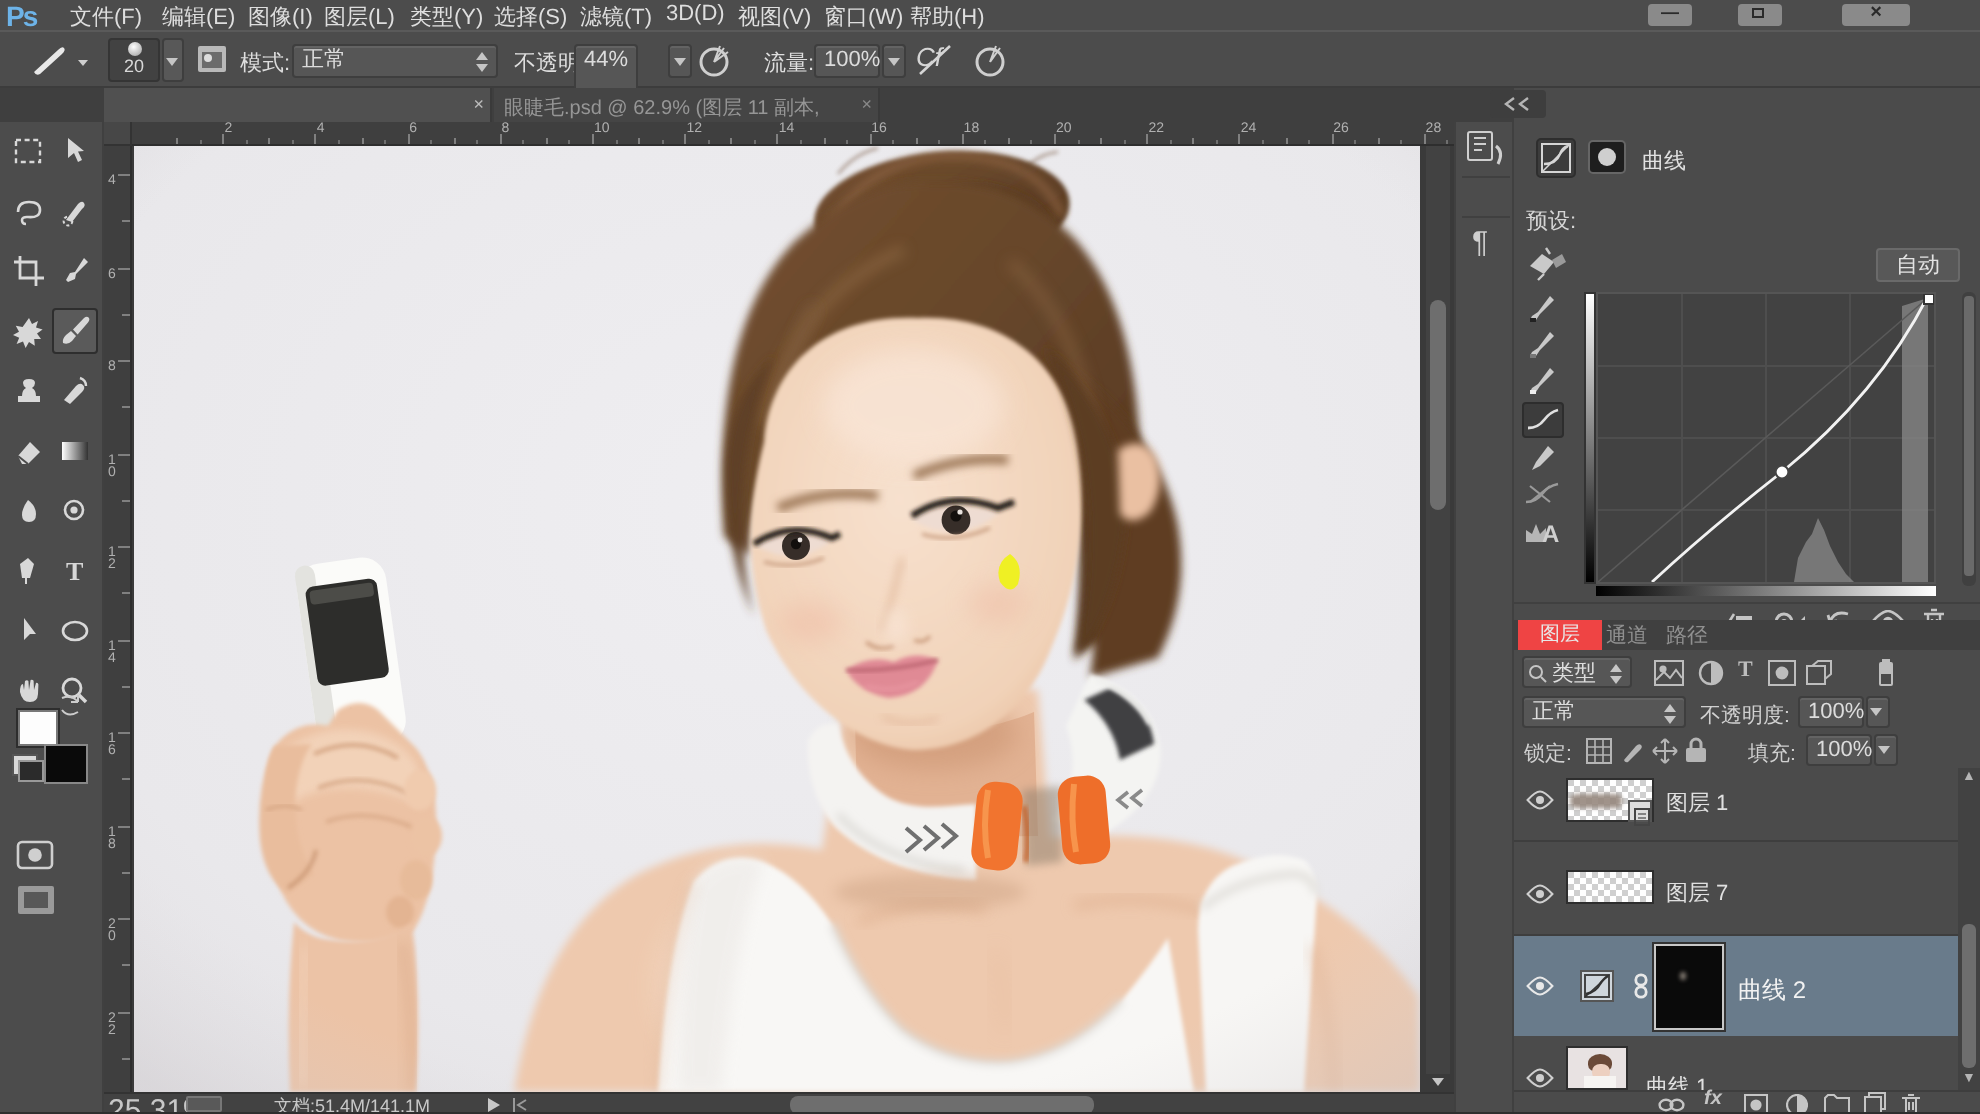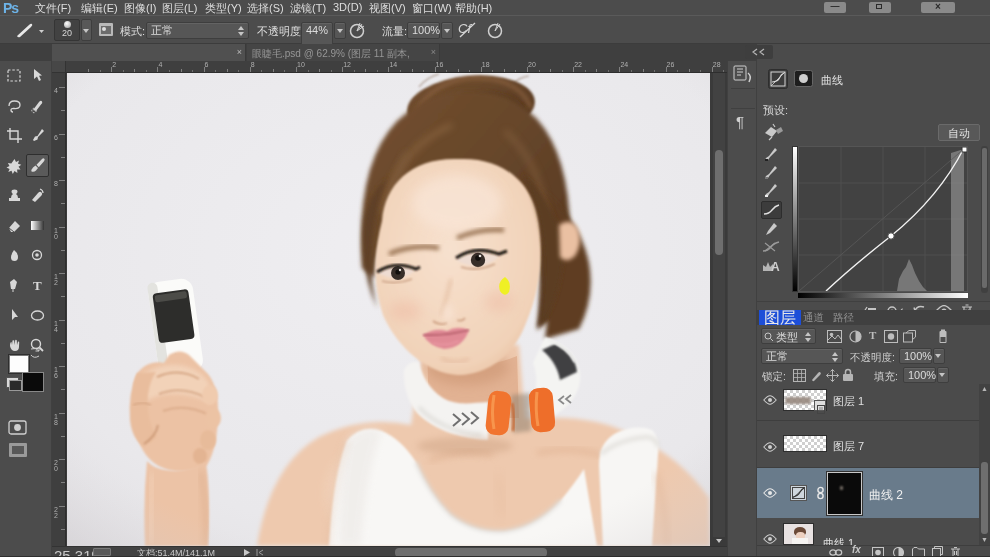--- a/index.html
+++ b/index.html
@@ -47,21 +47,21 @@
       <span class="td" style="position:absolute;left:1px;top:9px"></span>
     </div>
   <svg class="ab" style="left:98px;top:5px" width="16" height="17" viewBox="0 0 16 17">
     <rect x="1" y="2" width="14" height="13" rx="1" fill="#b9b9b9"></rect>
     <rect x="3" y="5" width="10" height="8" fill="#6c6c6c"></rect>
     <circle cx="6" cy="8" r="2" fill="#ddd"></circle>
   </svg>
   <span class="ab txt" style="left:120px;top:8px">模式:</span>
   <div class="ab dd" style="left:146px;top:6px;width:103px;height:17px">正常<span class="updn"></span></div>
   <span class="ab txt" style="left:257px;top:8px">不透明度:</span>
-  <div class="ab dd" style="left:301px;top:6px;width:32px;height:32px">44%</div>
+  <div class="ab dd" style="left:287px;top:6px;width:32px;height:32px">44%</div>
   <div class="ab dd" style="left:334px;top:6px;width:12px;height:17px">
       <span class="td" style="position:absolute;left:2px;top:6px"></span>
     </div>
   <svg class="ab" style="left:349px;top:6px" width="17" height="17" viewBox="0 0 17 17">
     <circle cx="8" cy="9" r="6.5" fill="none" stroke="#cfcfcf" stroke-width="1.5"></circle>
     <path d="M8 9 L13 2 M8 9 L11 1 M8 9 L15 4" stroke="#cfcfcf" stroke-width="1"></path>
   </svg>
   <span class="ab txt" style="left:382px;top:8px">流量:</span>
   <div class="ab dd" style="left:407px;top:6px;width:33px;height:17px">100%</div>
   <div class="ab dd" style="left:441px;top:6px;width:12px;height:17px">
@@ -589,21 +589,21 @@
       <path d="M1 6 Q6 0.5 9 0.5 Q12 0.5 17 6 Q12 11.5 9 11.5 Q6 11.5 1 6Z" fill="none" stroke="#c5c5c5" stroke-width="1.3"></path>
       <circle cx="9" cy="6" r="2.6" fill="#c5c5c5"></circle>
     </svg>
   <svg class="ab" style="left:203px;top:242px" width="14" height="15" viewBox="0 0 14 15">
       <path d="M2 4 h10 M4 4 v9 a1 1 0 0 0 1 1 h4 a1 1 0 0 0 1-1 v-9 M5.5 2 h3 M6 6.5 v5 M8.5 6.5 v5" stroke="#c5c5c5" stroke-width="1.2" fill="none"></path>
     </svg>
 </div>
 <div class="ab" id="layers" style="left:757px;top:310px;width:233px;height:247px;background:#4b4b4b;overflow:hidden">
 
   <div class="ab" style="left:0;top:0;width:233px;height:15px;background:#404040"></div>
-  <div class="ab" style="left:2px;top:0;width:42px;height:15px;background:#1d4ed8;font-size:16px;color:#e8e8e8;text-align:center;line-height:15px">图层</div>
+  <div class="ab" style="left:2px;top:0;width:42px;height:15px;background:#ef4444;font-size:10px;color:#e8e8e8;text-align:center;line-height:15px">图层</div>
   <div class="ab" style="left:46px;top:1px;font-size:10.5px;color:#909090">通道</div>
   <div class="ab" style="left:76px;top:1px;font-size:10.5px;color:#909090">路径</div>
 
   <div class="ab dd" style="left:4px;top:18px;width:55px;height:16px">
       <span style="position:absolute;left:14px;top:1px">类型</span>
       <span class="updn"></span>
       <svg style="position:absolute;left:2px;top:3px" width="10" height="10">
         <circle cx="4" cy="4" r="3" fill="none" stroke="#c5c5c5"></circle>
         <path d="M6.5 6.5 L9 9" stroke="#c5c5c5"></path>
       </svg>

